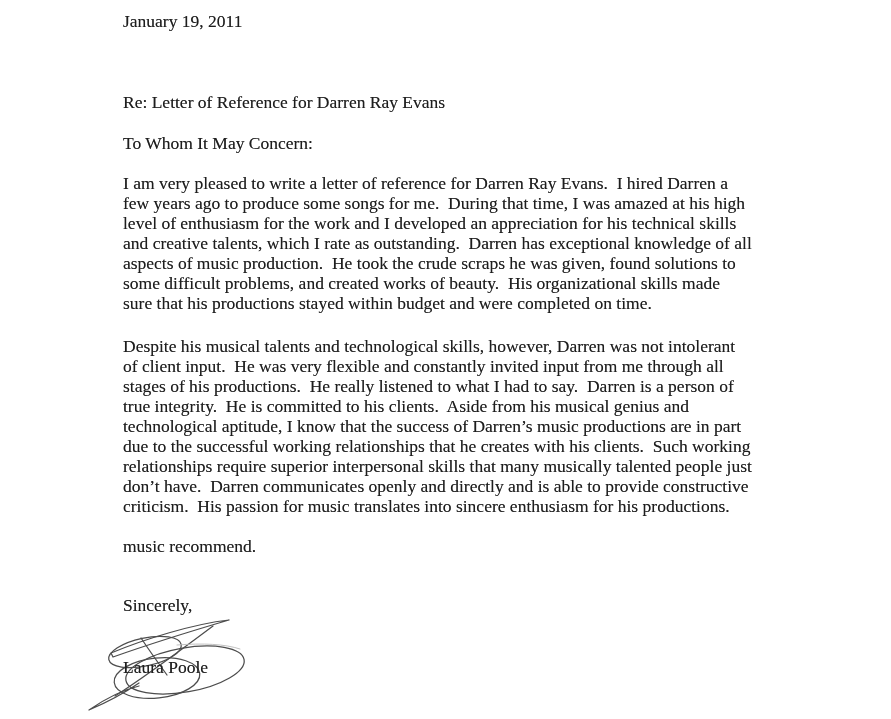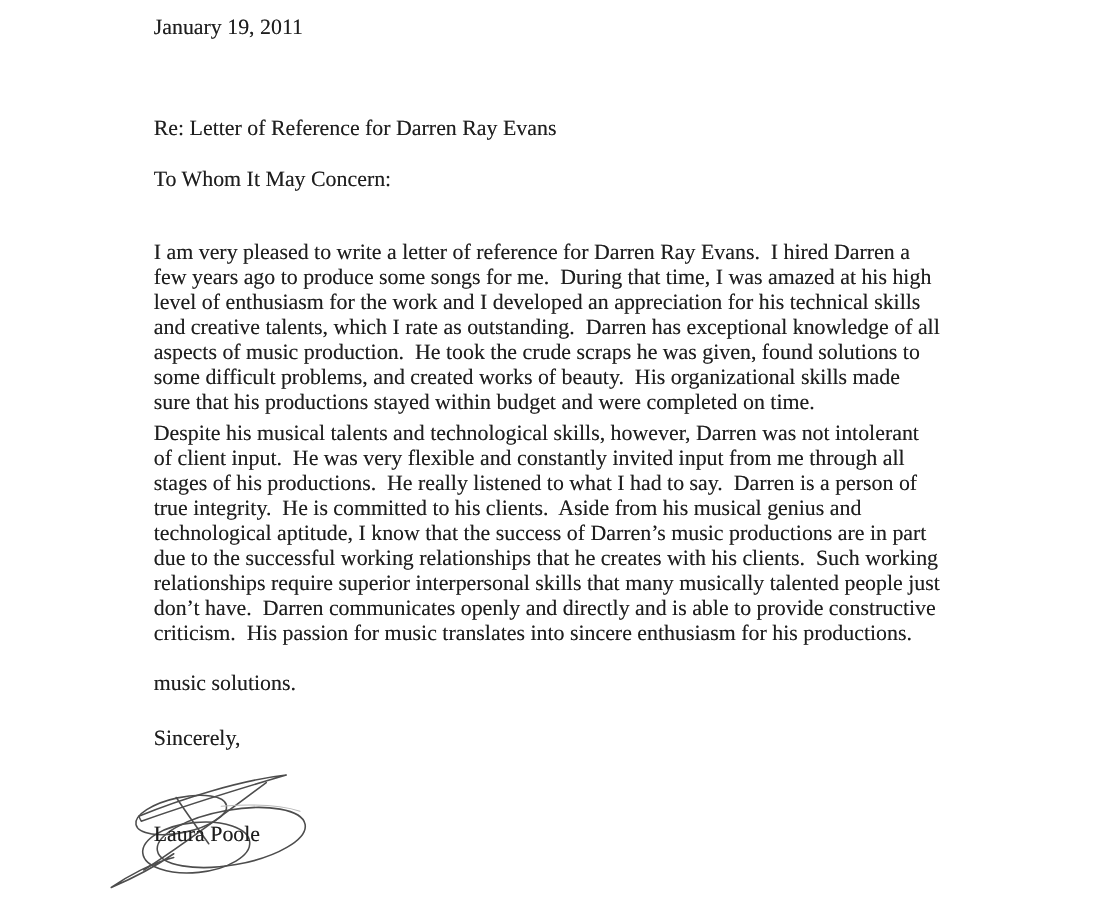--- a/index.html
+++ b/index.html
@@ -18,24 +18,24 @@
     position: absolute;
     left: 123px;
     font-size: 17.5px;
     line-height: 20px;
     white-space: pre;
     text-shadow: 0 0 0.4px rgba(40,40,40,0.55);
   }
   .date       { top: 11px; }
   .subject    { top: 92px; }
   .salutation { top: 133px; }
-  .para-1     { top: 191px; }
+  .para-1     { top: 173px; }
   .para-2     { top: 336px; }
   .para-3     { top: 536px; }
-  .closing    { top: 580px; }
+  .closing    { top: 595px; }
   .signer     { top: 657px; }
   .line { white-space: pre; }
   .signature-wrap {
     position: absolute;
     left: 85px;
     top: 612px;
     width: 168px;
     height: 100px;
   }
   .signature-wrap svg { display: block; width: 100%; height: 100%; }
@@ -61,21 +61,21 @@
   <div class="block date">January 19, 2011</div>
 
   <div class="block salutation">To Whom It May Concern:</div>
 
   <div class="block subject">Re: Letter of Reference for Darren Ray Evans</div>
 
   <div class="block para-1"><div class="line">I am very pleased to write a letter of reference for Darren Ray Evans.  I hired Darren a</div><div class="line">few years ago to produce some songs for me.  During that time, I was amazed at his high</div><div class="line">level of enthusiasm for the work and I developed an appreciation for his technical skills</div><div class="line">and creative talents, which I rate as outstanding.  Darren has exceptional knowledge of all</div><div class="line">aspects of music production.  He took the crude scraps he was given, found solutions to</div><div class="line">some difficult problems, and created works of beauty.  His organizational skills made</div><div class="line">sure that his productions stayed within budget and were completed on time.</div></div>
 
   <div class="block para-2"><div class="line">Despite his musical talents and technological skills, however, Darren was not intolerant</div><div class="line">of client input.  He was very flexible and constantly invited input from me through all</div><div class="line">stages of his productions.  He really listened to what I had to say.  Darren is a person of</div><div class="line">true integrity.  He is committed to his clients.  Aside from his musical genius and</div><div class="line">technological aptitude, I know that the success of Darren’s music productions are in part</div><div class="line">due to the successful working relationships that he creates with his clients.  Such working</div><div class="line">relationships require superior interpersonal skills that many musically talented people just</div><div class="line">don’t have.  Darren communicates openly and directly and is able to provide constructive</div><div class="line">criticism.  His passion for music translates into sincere enthusiasm for his productions.</div></div>
 
-  <div class="block para-3"><div class="line">music solutions.</div></div>
+  <div class="block para-3"><div class="line">music recommend.</div></div>
 
   <div class="block closing">Sincerely,</div>
 
   <div class="signature-wrap">
     <svg viewBox="0 0 168 100" xmlns="http://www.w3.org/2000/svg">
 
       <path class="sig-stroke" d="M 26 41 C 60 27, 108 12, 144 8 C 110 18, 62 33, 28 45 Z"></path>
 
       <ellipse class="sig-stroke" cx="60" cy="40" rx="37" ry="14" transform="rotate(-12 60 40)"></ellipse>
 

